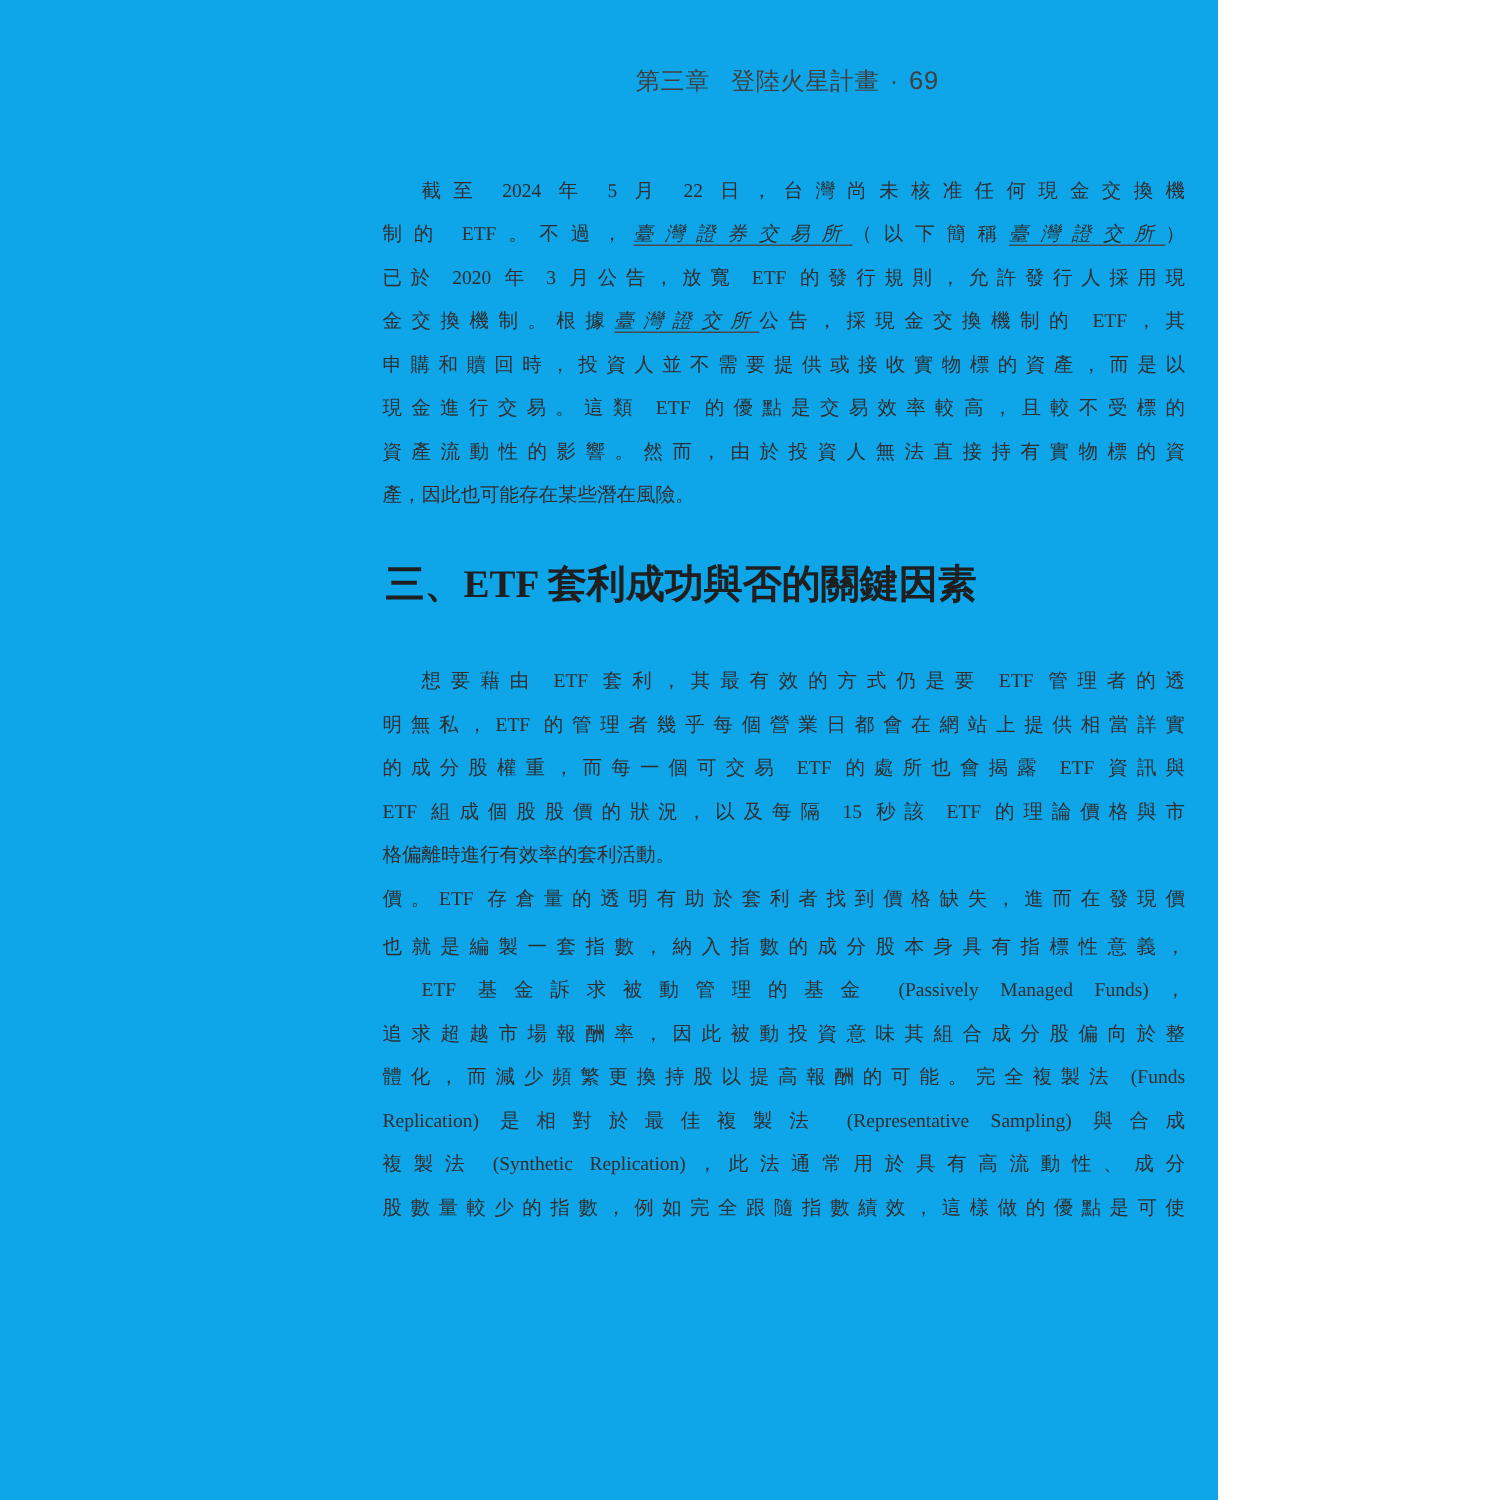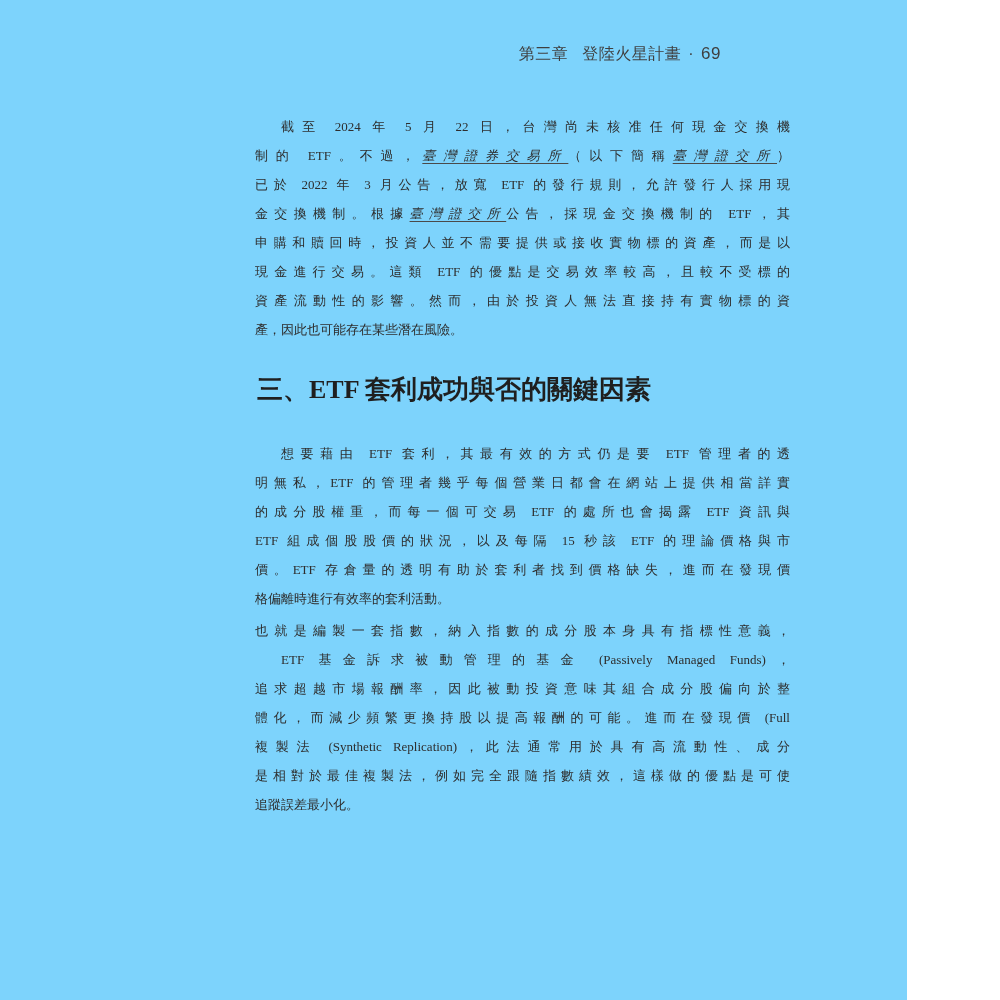--- a/index.html
+++ b/index.html
@@ -1,20 +1,20 @@
 <!DOCTYPE html>
 <html lang="zh-Hant"><head>
 <meta charset="utf-8">
 <style>
   html, body { margin: 0; padding: 0; background: #ffffff; }
   .page {
     position: relative;
-    width: 907px;
+    width: 812px;
     height: 1000px;
-    background: #7dd3fc;
+    background: #0ea5e9;
     overflow: hidden;
     font-family: "Liberation Serif", "DejaVu Serif", serif;
     color: #2e2e2e;
   }
   .running-header {
     position: absolute;
     top: 44px;
     left: 0;
     right: 186px;
     text-align: right;
@@ -72,42 +72,42 @@
 
 <div class="page">
 
   <div class="running-header">
     <span>第三章</span><span class="hgap"></span><span>登陸火星計畫</span><span class="sep">·</span><span class="pagenum">69</span>
   </div>
 
   <div class="para" id="para-0">
       <div class="line first"><span class="seg">截至 2024 年 5 月 22 日，台灣尚未核准任何現金交換機</span></div>
       <div class="line"><span class="seg">制的 ETF。不過，</span><span class="pn">臺灣證券交易所</span><span class="seg">（以下簡稱</span><span class="pn">臺灣證交所</span><span class="seg">）</span></div>
-      <div class="line"><span class="seg">已於 2022 年 3 月公告，放寬 ETF 的發行規則，允許發行人採用現</span></div>
+      <div class="line"><span class="seg">已於 2020 年 3 月公告，放寬 ETF 的發行規則，允許發行人採用現</span></div>
       <div class="line"><span class="seg">金交換機制。根據</span><span class="pn">臺灣證交所</span><span class="seg">公告，採現金交換機制的 ETF，其</span></div>
       <div class="line"><span class="seg">申購和贖回時，投資人並不需要提供或接收實物標的資產，而是以</span></div>
       <div class="line"><span class="seg">現金進行交易。這類 ETF 的優點是交易效率較高，且較不受標的</span></div>
       <div class="line"><span class="seg">資產流動性的影響。然而，由於投資人無法直接持有實物標的資</span></div>
       <div class="line last"><span class="seg">產，因此也可能存在某些潛在風險。</span></div>
     </div>
 
   <h2 class="heading">三、ETF 套利成功與否的關鍵因素</h2>
 
   <div class="para" id="para-1">
       <div class="line first"><span class="seg">想要藉由 ETF 套利，其最有效的方式仍是要 ETF 管理者的透</span></div>
       <div class="line"><span class="seg">明無私，ETF 的管理者幾乎每個營業日都會在網站上提供相當詳實</span></div>
       <div class="line"><span class="seg">的成分股權重，而每一個可交易 ETF 的處所也會揭露 ETF 資訊與</span></div>
       <div class="line"><span class="seg">ETF 組成個股股價的狀況，以及每隔 15 秒該 ETF 的理論價格與市</span></div>
+      <div class="line last"><span class="seg">格偏離時進行有效率的套利活動。</span></div>
       <div class="line"><span class="seg">價。ETF 存倉量的透明有助於套利者找到價格缺失，進而在發現價</span></div>
-      <div class="line last"><span class="seg">格偏離時進行有效率的套利活動。</span></div>
     </div>
 
   <div class="para" id="para-2">
       <div class="line"><span class="seg">也就是編製一套指數，納入指數的成分股本身具有指標性意義，</span></div>
       <div class="line first"><span class="seg">ETF 基金訴求被動管理的基金 (Passively Managed Funds)，</span></div>
       <div class="line"><span class="seg">追求超越市場報酬率，因此被動投資意味其組合成分股偏向於整</span></div>
-      <div class="line"><span class="seg">體化，而減少頻繁更換持股以提高報酬的可能。進而在發現價 (Full</span></div>
+      <div class="line"><span class="seg">體化，而減少頻繁更換持股以提高報酬的可能。完全複製法 (Funds</span></div>
+      <div class="line"><span class="seg">Replication) 是相對於最佳複製法 (Representative Sampling) 與合成</span></div>
       <div class="line"><span class="seg">複製法 (Synthetic Replication)，此法通常用於具有高流動性、成分</span></div>
-      <div class="line"><span class="seg">是相對於最佳複製法，例如完全跟隨指數績效，這樣做的優點是可使</span></div>
-      <div class="line last"><span class="seg">追蹤誤差最小化。</span></div>
+      <div class="line"><span class="seg">股數量較少的指數，例如完全跟隨指數績效，這樣做的優點是可使</span></div>
     </div>
 
 </div>
 
 </body></html>

